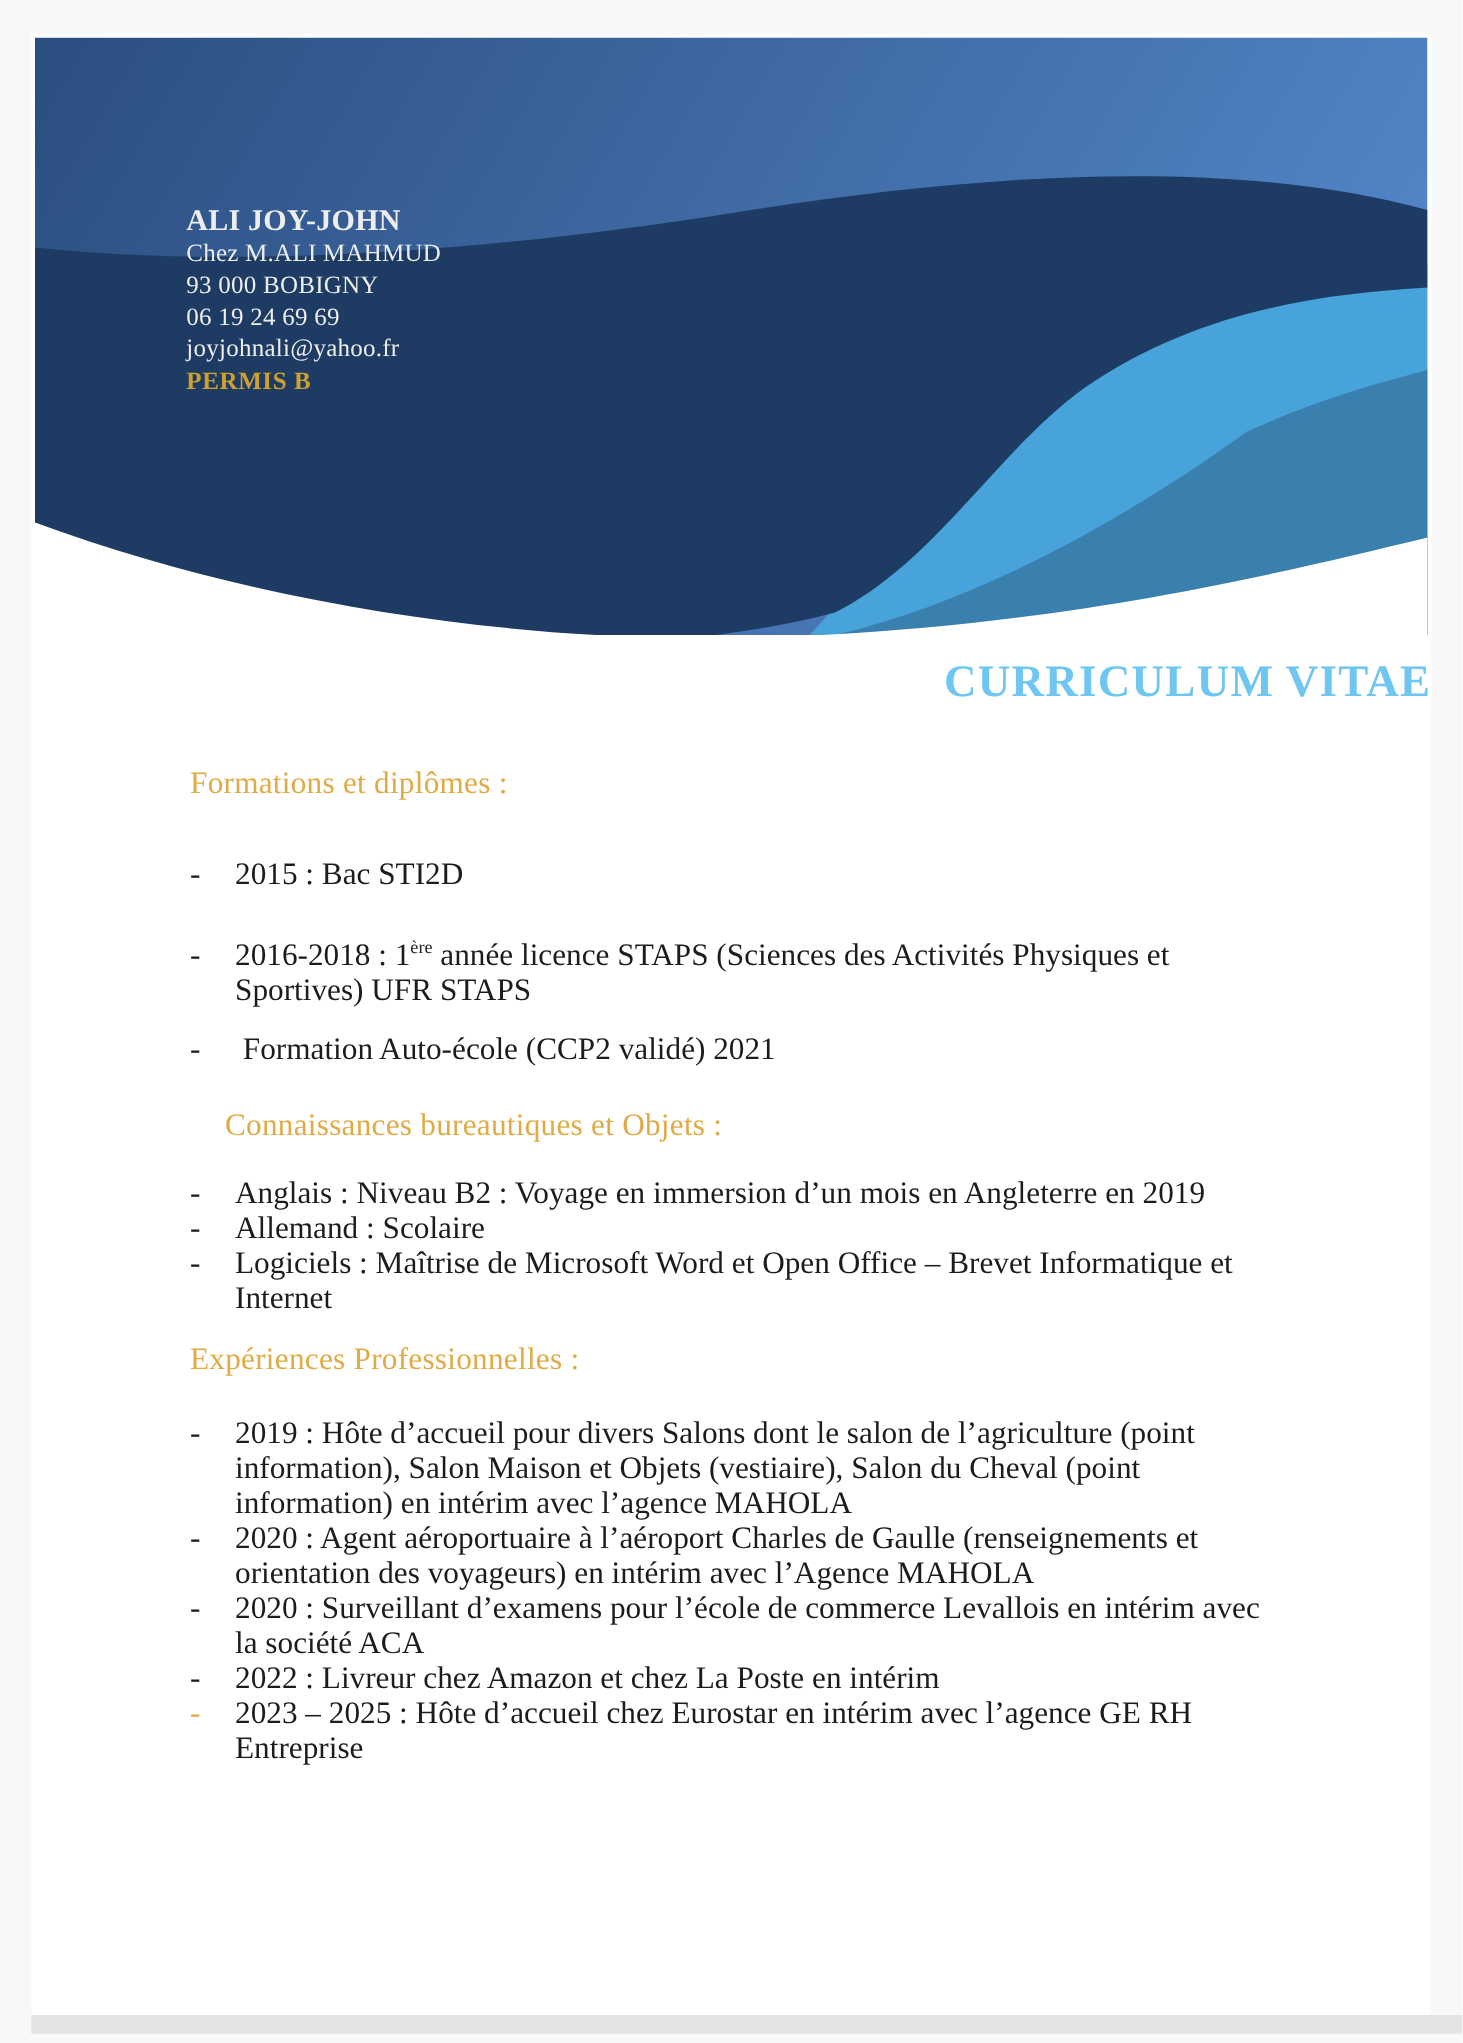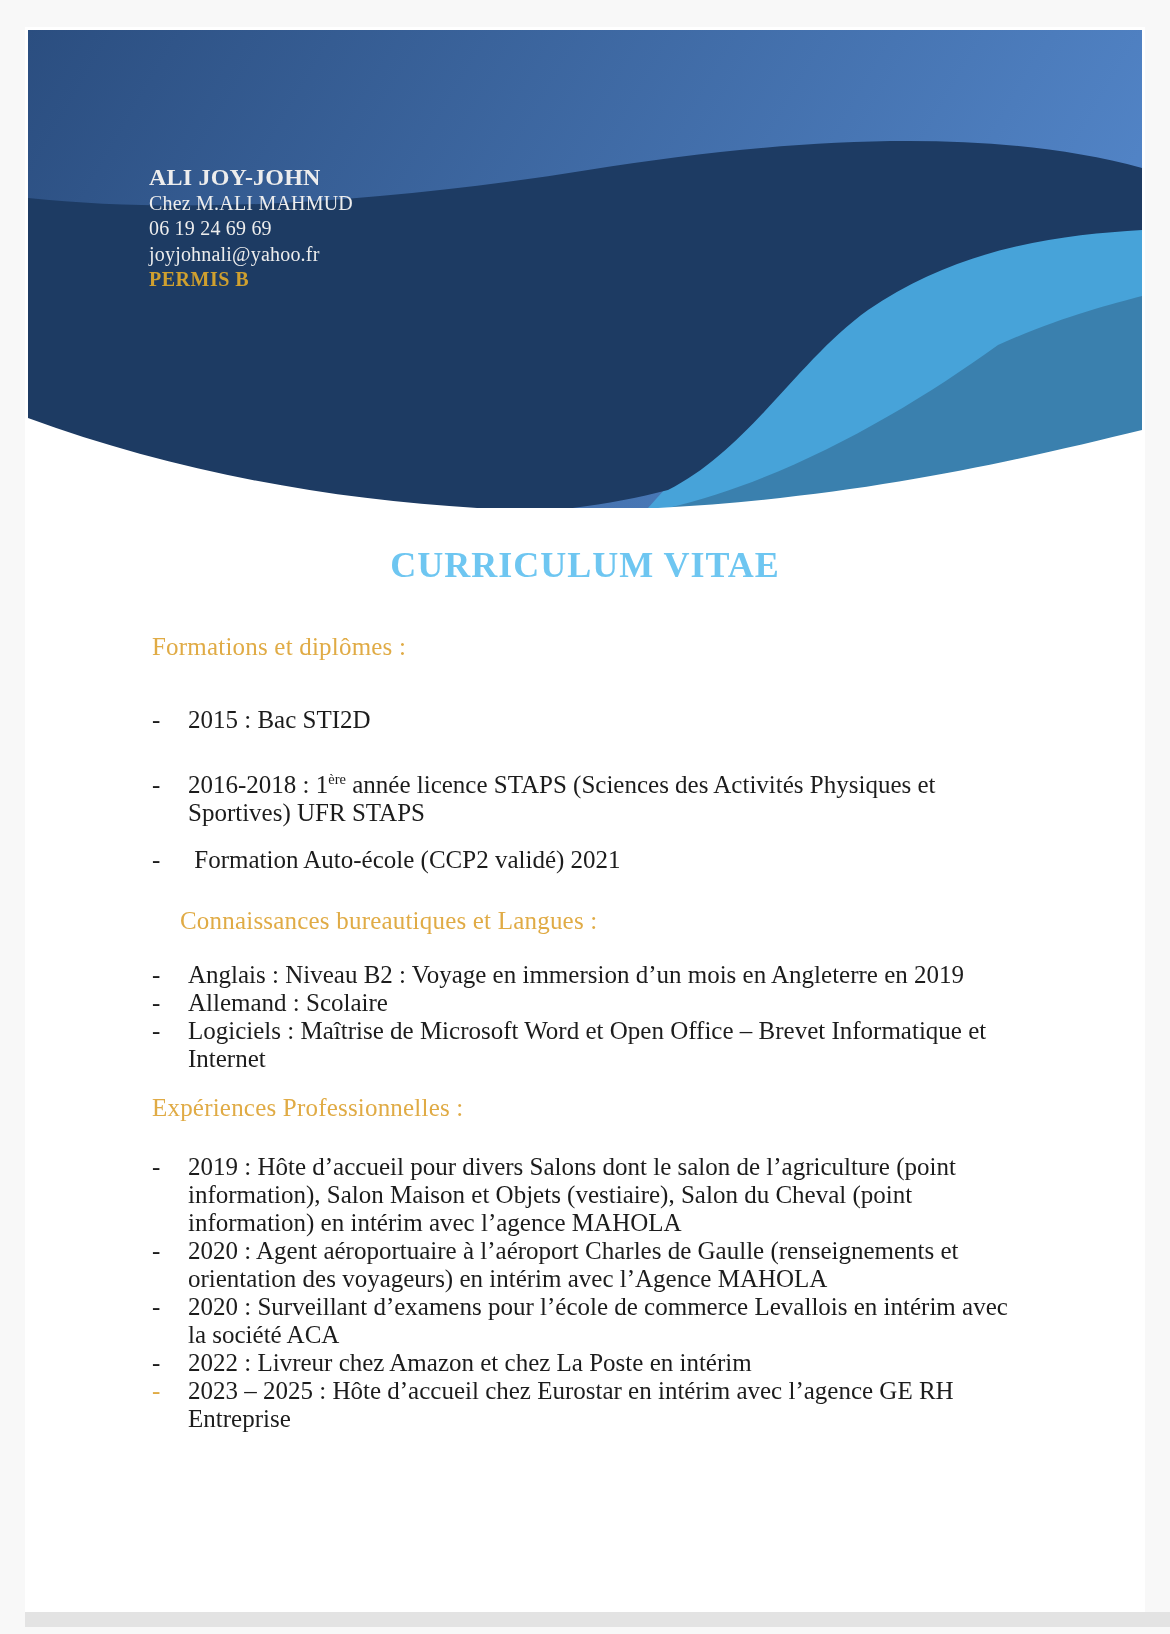--- a/index.html
+++ b/index.html
@@ -62,22 +62,22 @@
   }
   
   .content {
     position: absolute;
     left: 0;
     top: 481px;
     width: 100%;
     color: var(--body-text, #1c1c1c);
   }
   .cv-title {
-    margin: 36px 0 0 0;
-    text-align: center;
+    margin: 16px 0 0 0;
+    text-align: right;
     font-size: 36px;
     line-height: 42px;
     font-weight: bold;
     color: var(--title-blue, #6ec6f1);
     letter-spacing: 1px;
   }
   .section-heading {
     margin: 0 0 0 127px;
     font-size: 25px;
     line-height: 30px;
@@ -141,20 +141,21 @@
       <path class="wave-light" d="M 620,478 C 760,320 900,205 1114,182 L 1114,478 Z"></path>
       <path class="wave-teal" d="M 640,478 C 760,450 880,380 970,315 C 1030,288 1080,275 1114,266 L 1114,478 Z"></path>
       <path class="wave-navy" d="M 0,168 C 160,185 360,172 560,140 C 760,108 960,96 1114,138 L 1114,200 C 1030,205 930,218 840,280 C 770,330 720,420 640,460 C 470,505 200,492 0,418 Z"></path>
       <path class="wave-carve" d="M 0,388 C 190,458 410,488 610,479 C 830,469 990,430 1114,400 L 1114,478 L 0,478 Z"></path>
     </svg>
   </div>
 
   <div class="contact">
     <div class="name">ALI JOY-JOHN</div>
     <div>Chez M.ALI MAHMUD</div>
+    <div>93 000 BOBIGNY</div>
     <div>06 19 24 69 69</div>
     <div><a class="email">joyjohnali@yahoo.fr</a></div>
     <div class="permit">PERMIS B</div>
   </div>
 
   <div class="content">
 
     <div class="cv-title">CURRICULUM VITAE</div>
 
     <div class="section-heading mt-formations">Formations et diplômes :</div>
@@ -165,21 +166,21 @@
     </div>
     <div class="bullet-row" id="f2">
       <span class="dash">-</span>
       <span class="text"><span>2016-2018 : 1</span><sup>ère</sup><span> année licence STAPS (Sciences des Activités Physiques et Sportives) UFR STAPS</span></span>
     </div>
     <div class="bullet-row" id="f3">
       <span class="dash">-</span>
       <span class="text"> Formation Auto-école (CCP2 validé) 2021</span>
     </div>
 
-    <div class="section-heading indented mt-conn">Connaissances bureautiques et Langues :</div>
+    <div class="section-heading indented mt-conn">Connaissances bureautiques et Objets :</div>
 
     <div class="bullet-row" id="c1">
       <span class="dash">-</span>
       <span class="text">Anglais : Niveau B2 : Voyage en immersion d’un mois en Angleterre en 2019</span>
     </div>
     <div class="bullet-row">
       <span class="dash">-</span>
       <span class="text">Allemand : Scolaire</span>
     </div>
     <div class="bullet-row">

